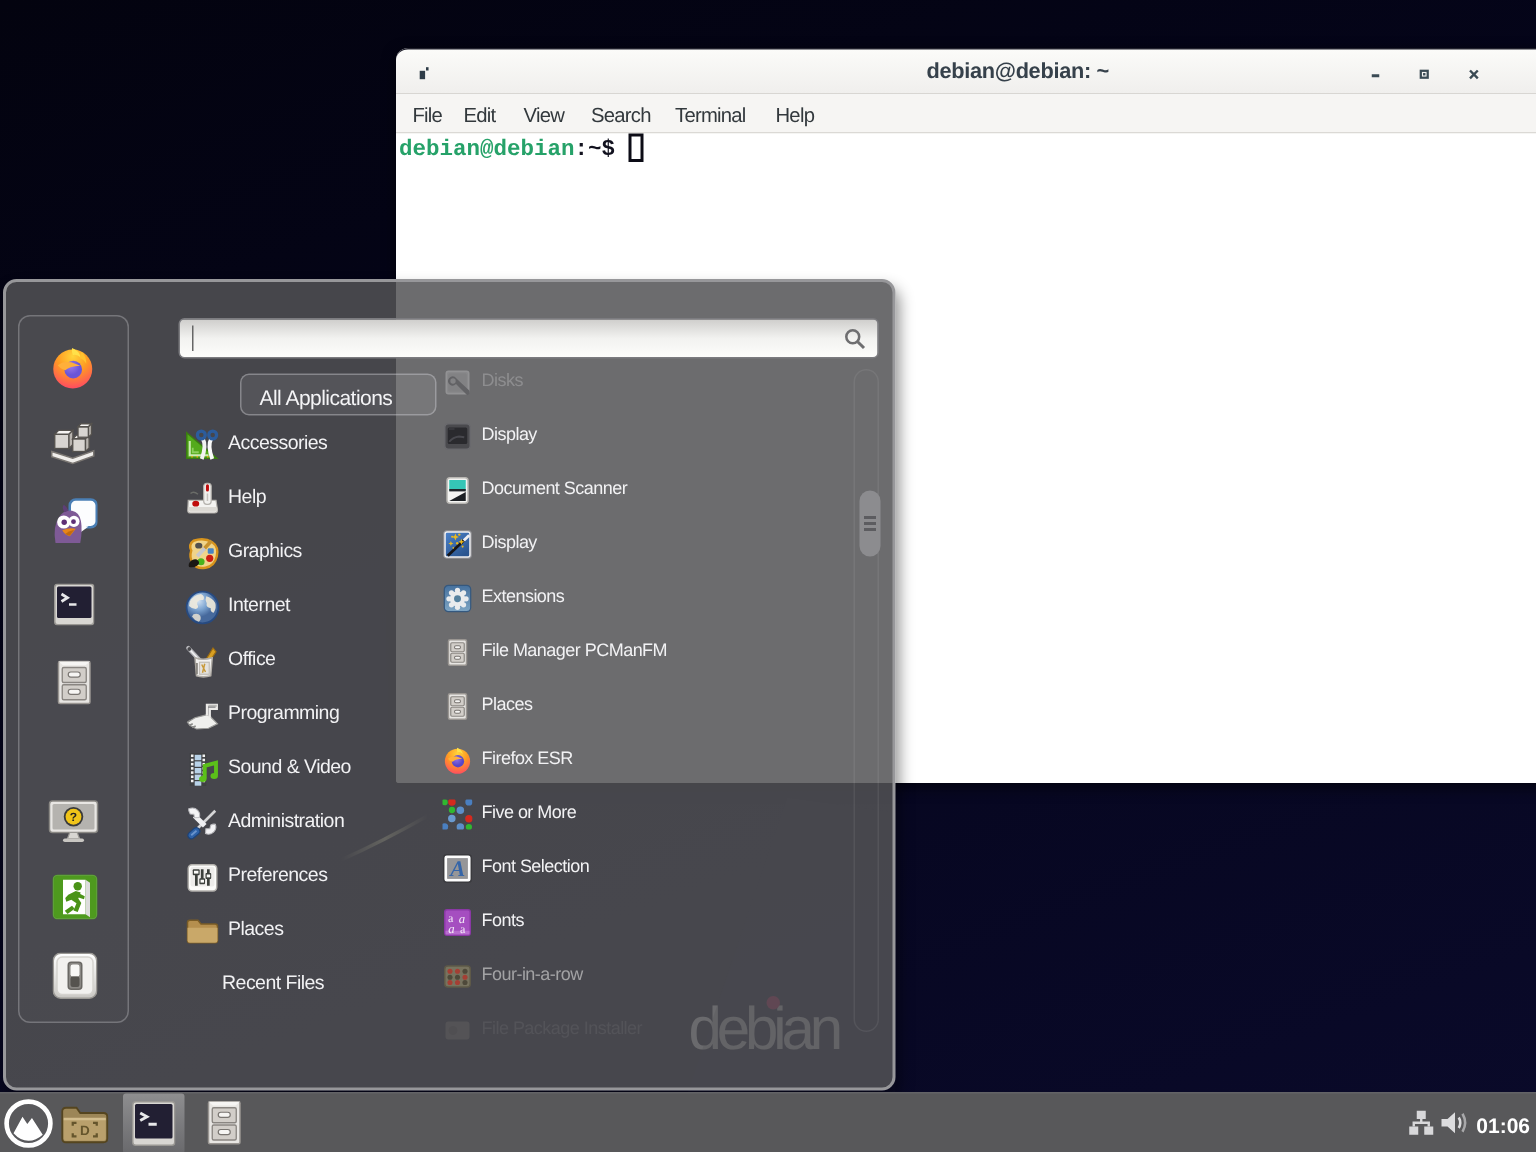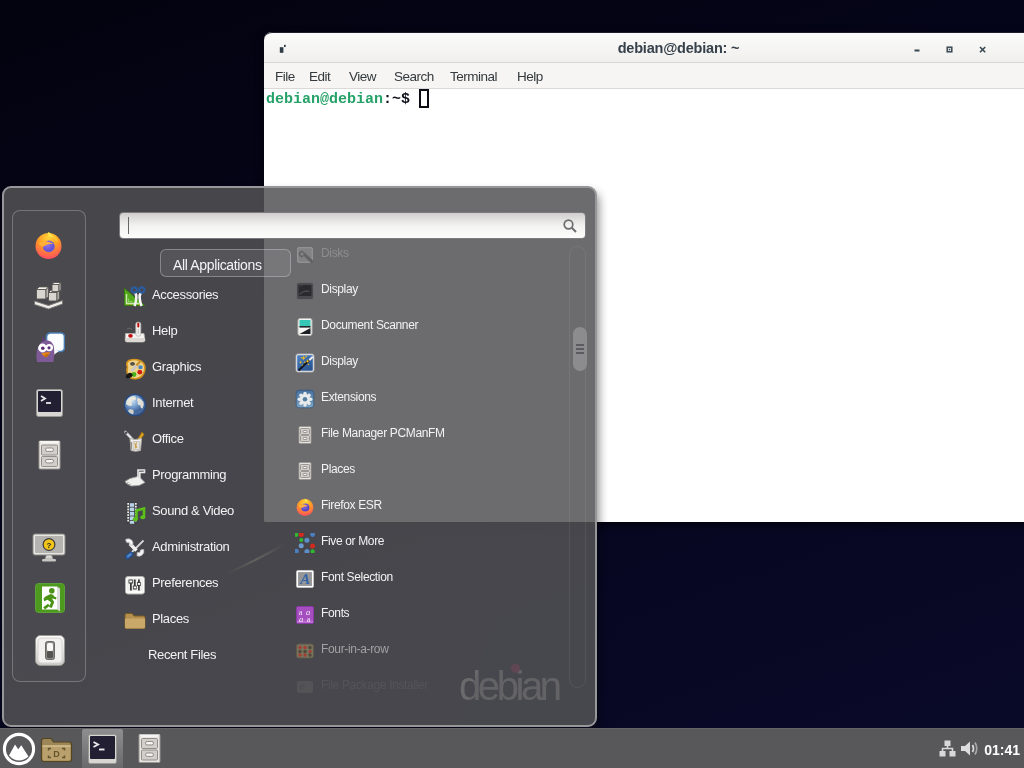--- a/index.html
+++ b/index.html
@@ -602,14 +602,14 @@
         <rect x="0.5" y="11" width="6" height="5.5"></rect>
         <rect x="10.5" y="11" width="6" height="5.5"></rect>
       </g>
     <path d="M8.5,6 L8.5,8.5 M3.5,11 L3.5,8.5 L13.5,8.5 L13.5,11" stroke="#d8d8da" stroke-width="1.6" fill="none"></path>
   </svg>
   <svg style="position:absolute;left:960px;top:10px" width="20" height="19" viewBox="0 0 20 19">
     <path d="M1,7 L5,7 L10,2.5 L10,16.5 L5,12 L1,12 Z" fill="#dcdcde"></path>
     <path d="M12.5,6 Q14.5,9.5 12.5,13" stroke="#dcdcde" stroke-width="1.7" fill="none"></path>
     <path d="M15,3.5 Q18.5,9.5 15,15.5" stroke="#a8a8aa" stroke-width="1.7" fill="none"></path>
   </svg>
-  <div id="clock">01:41</div>
+  <div id="clock">01:06</div>
 </div>
 
 </body></html>

